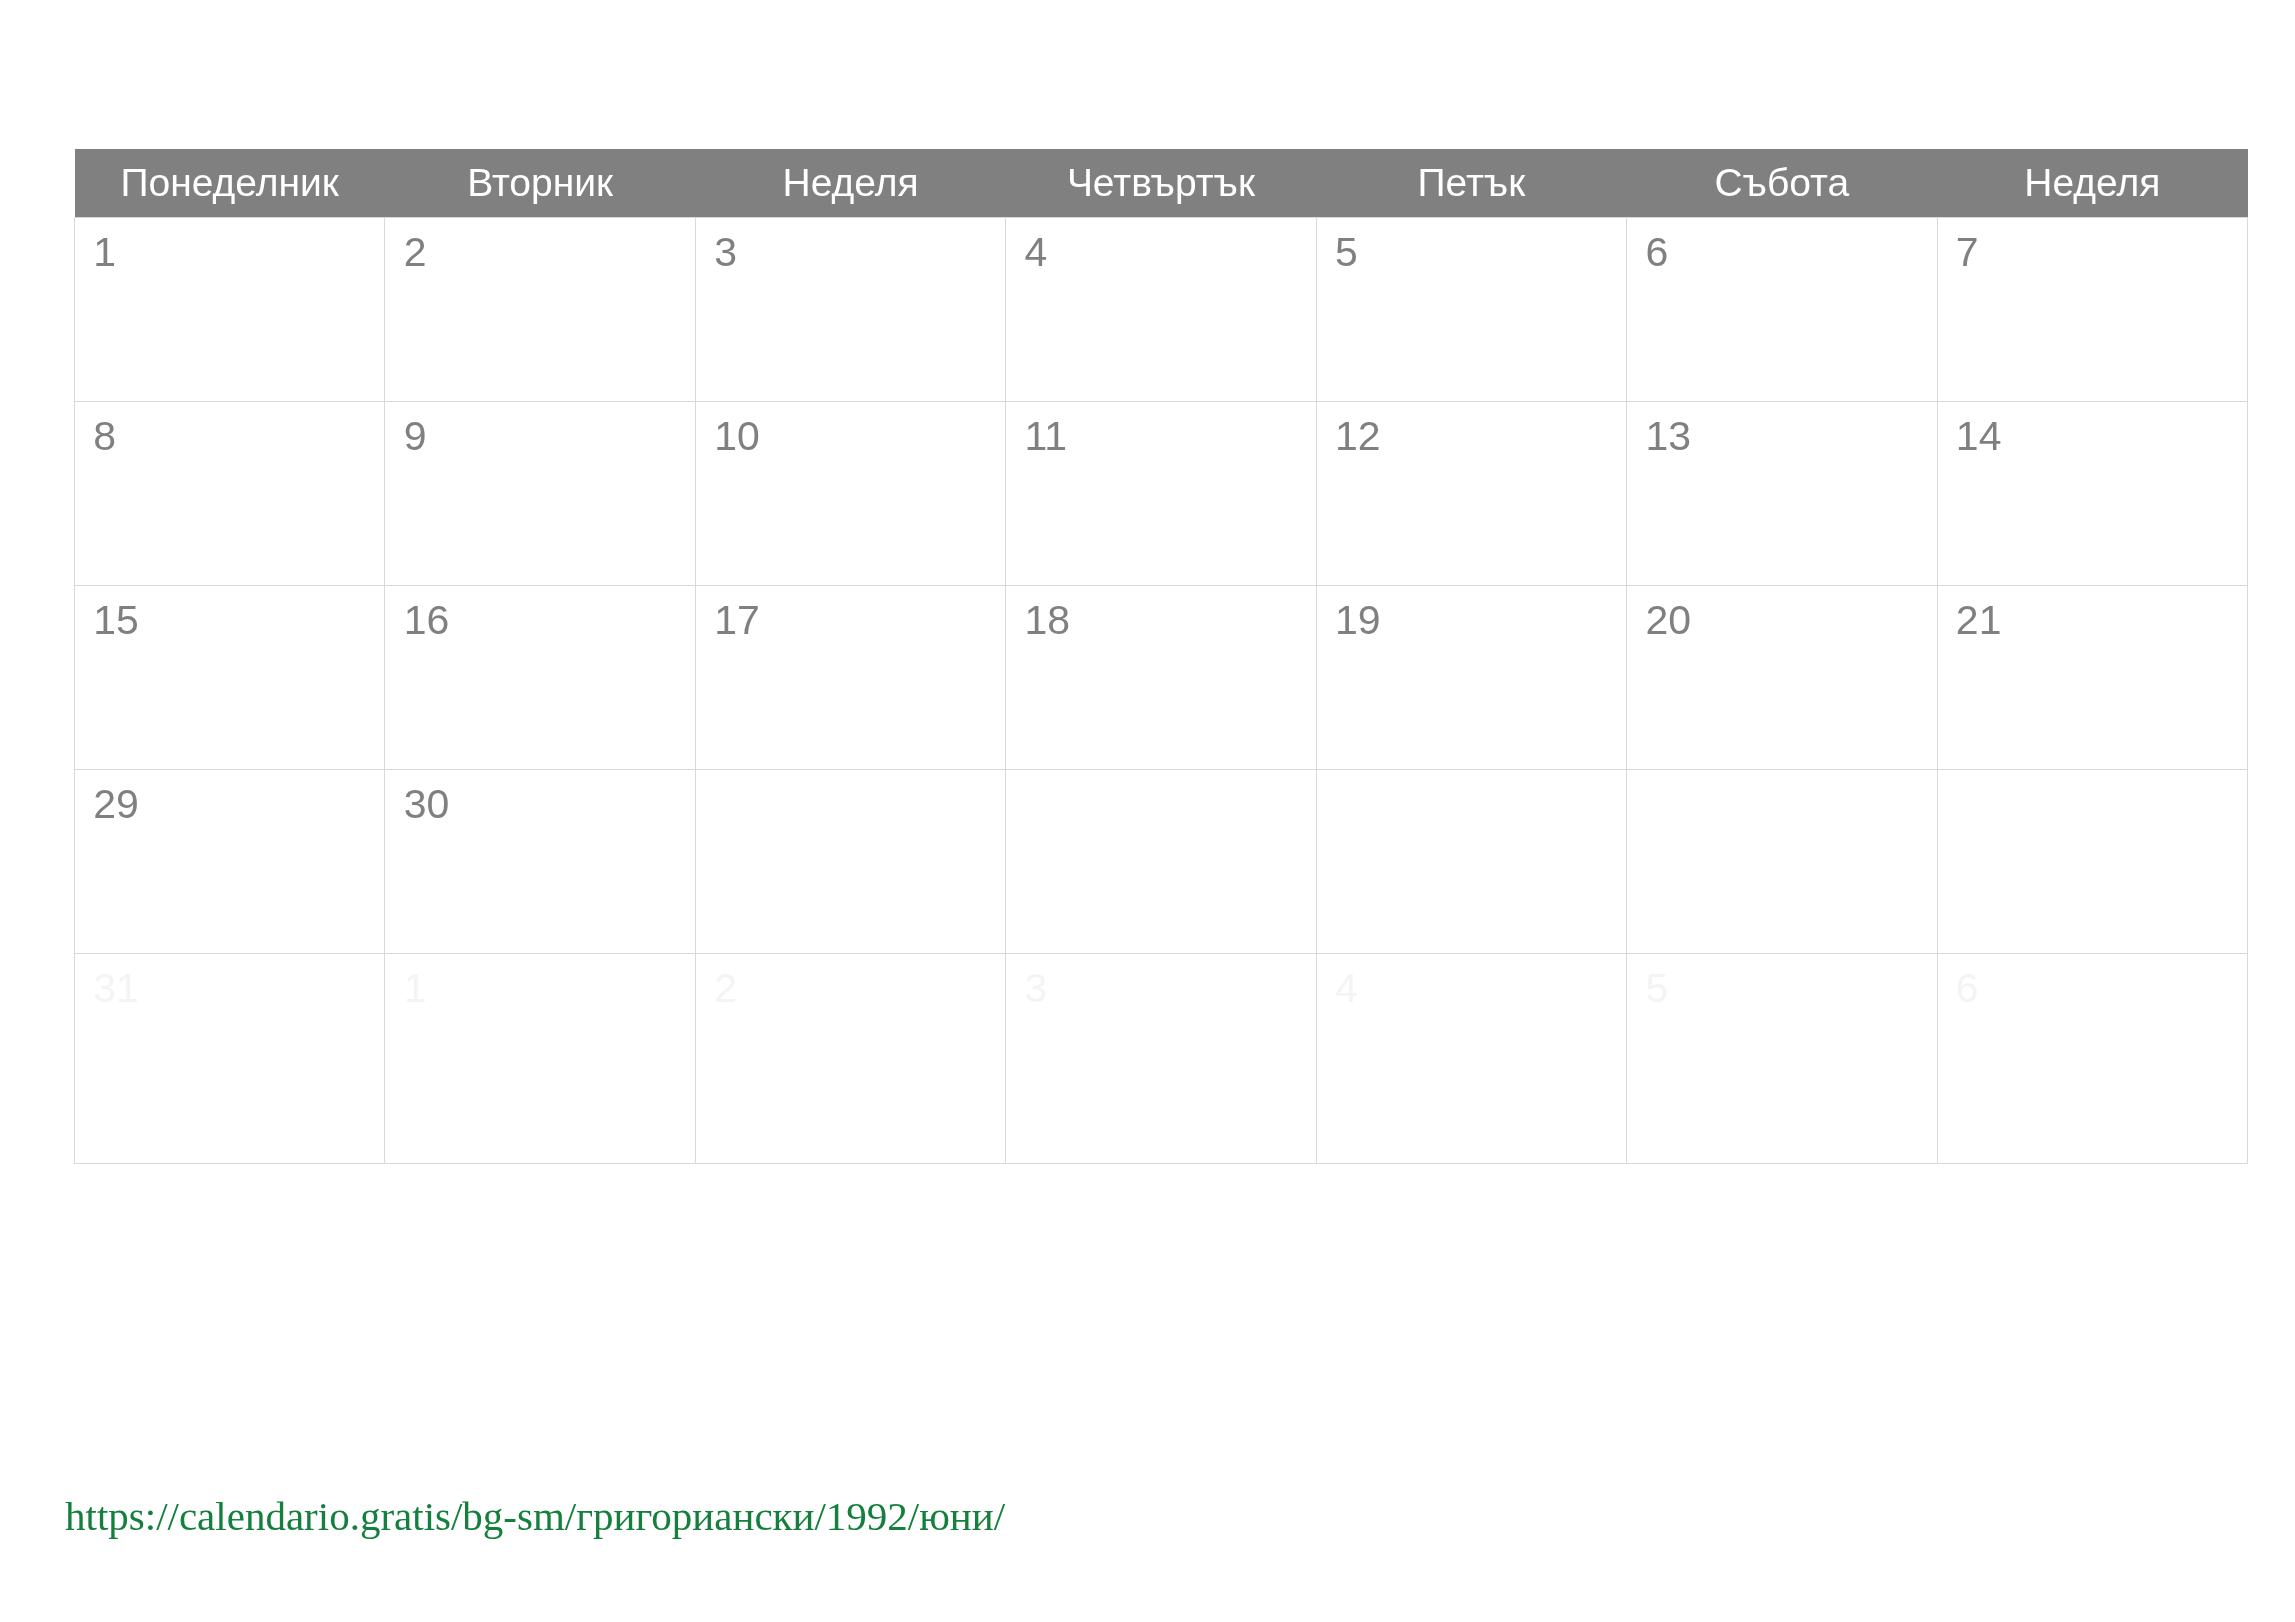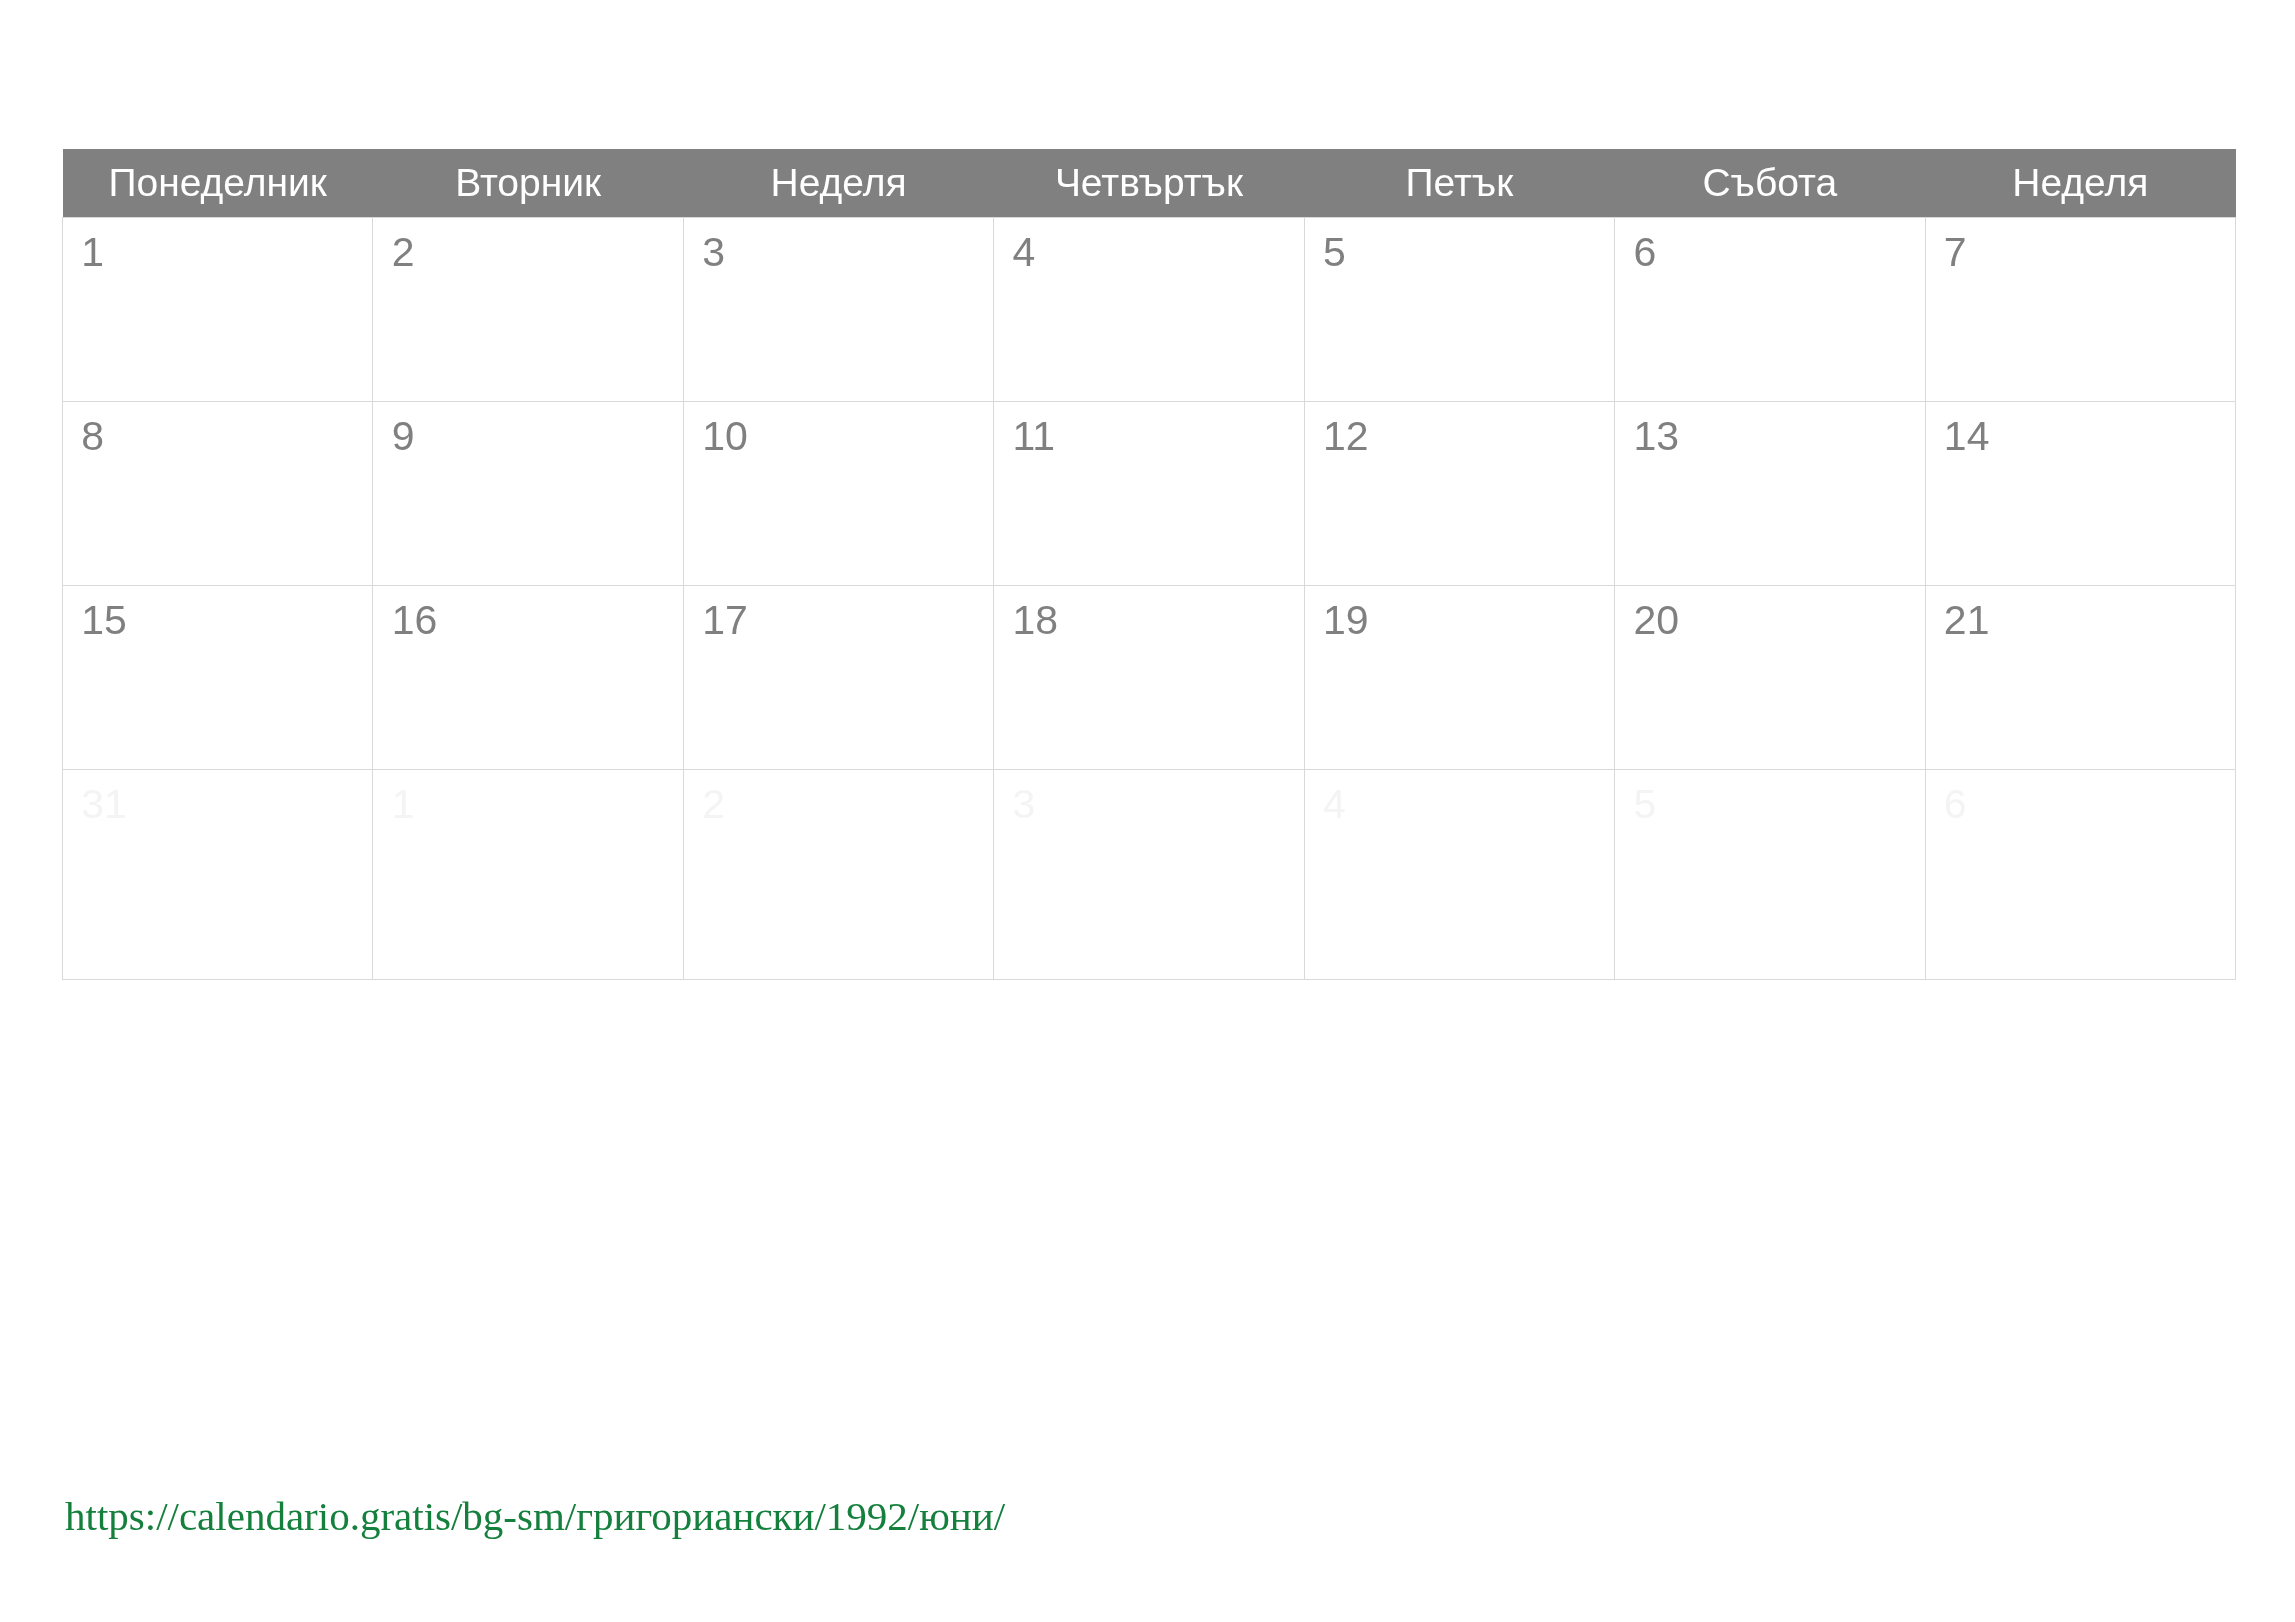--- a/index.html
+++ b/index.html
@@ -43,21 +43,21 @@
     line-height: 141px;
     font-weight: normal;
     color: #000000;
     letter-spacing: 0px;
     font-family: "Liberation Sans", sans-serif;
   }
 
   
   .calendar {
     position: absolute;
-    left: 62px;
+    left: 74px;
     top: 149px;
     width: 2174px;
   }
   table.cal {
     border-collapse: collapse;
     table-layout: fixed;
     width: 2174px;
   }
   table.cal th {
     background: #808080;
@@ -189,20 +189,43 @@
           <td>
               <span class="daynum">19</span>
             </td>
           <td>
               <span class="daynum">20</span>
             </td>
           <td>
               <span class="daynum">21</span>
             </td>
         </tr>
+        <tr>
+          <td>
+              <span class="daynum">29</span>
+            </td>
+          <td>
+              <span class="daynum">30</span>
+            </td>
+          <td>
+              <span class="daynum empty"></span>
+            </td>
+          <td>
+              <span class="daynum empty"></span>
+            </td>
+          <td>
+              <span class="daynum empty"></span>
+            </td>
+          <td>
+              <span class="daynum empty"></span>
+            </td>
+          <td>
+              <span class="daynum empty"></span>
+            </td>
+        </tr>
         <tr class="week-last">
           <td>
               <span class="daynum ghost">31</span>
             </td>
           <td>
               <span class="daynum ghost">1</span>
             </td>
           <td>
               <span class="daynum ghost">2</span>
             </td>

